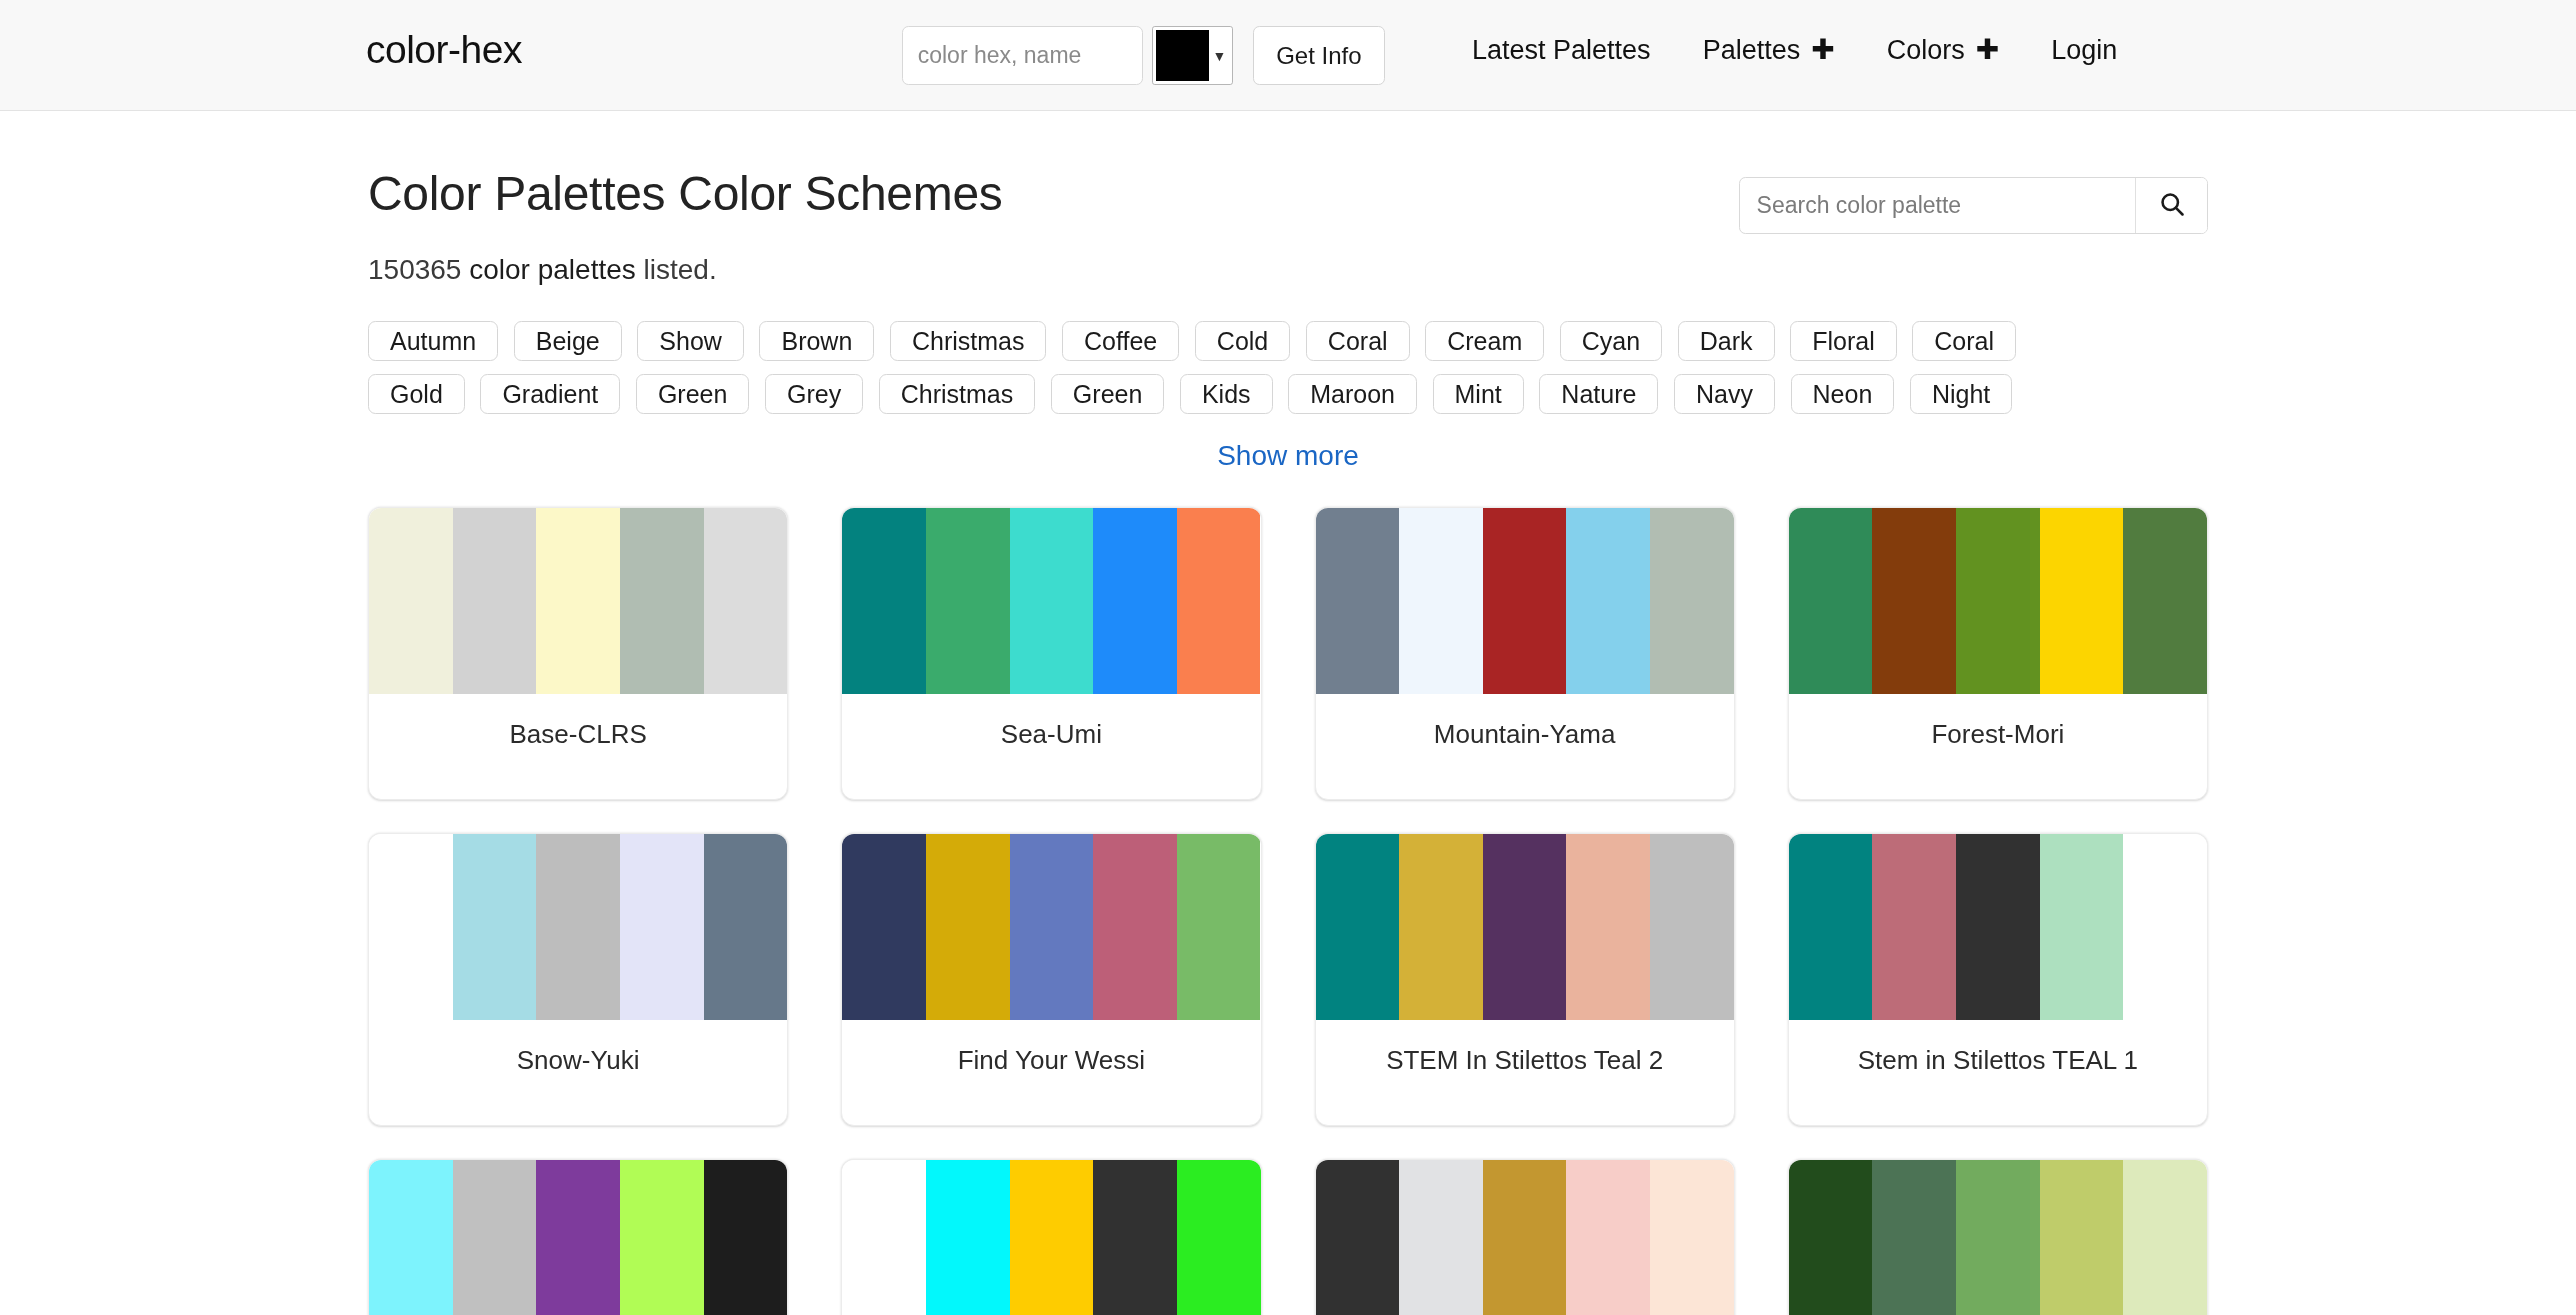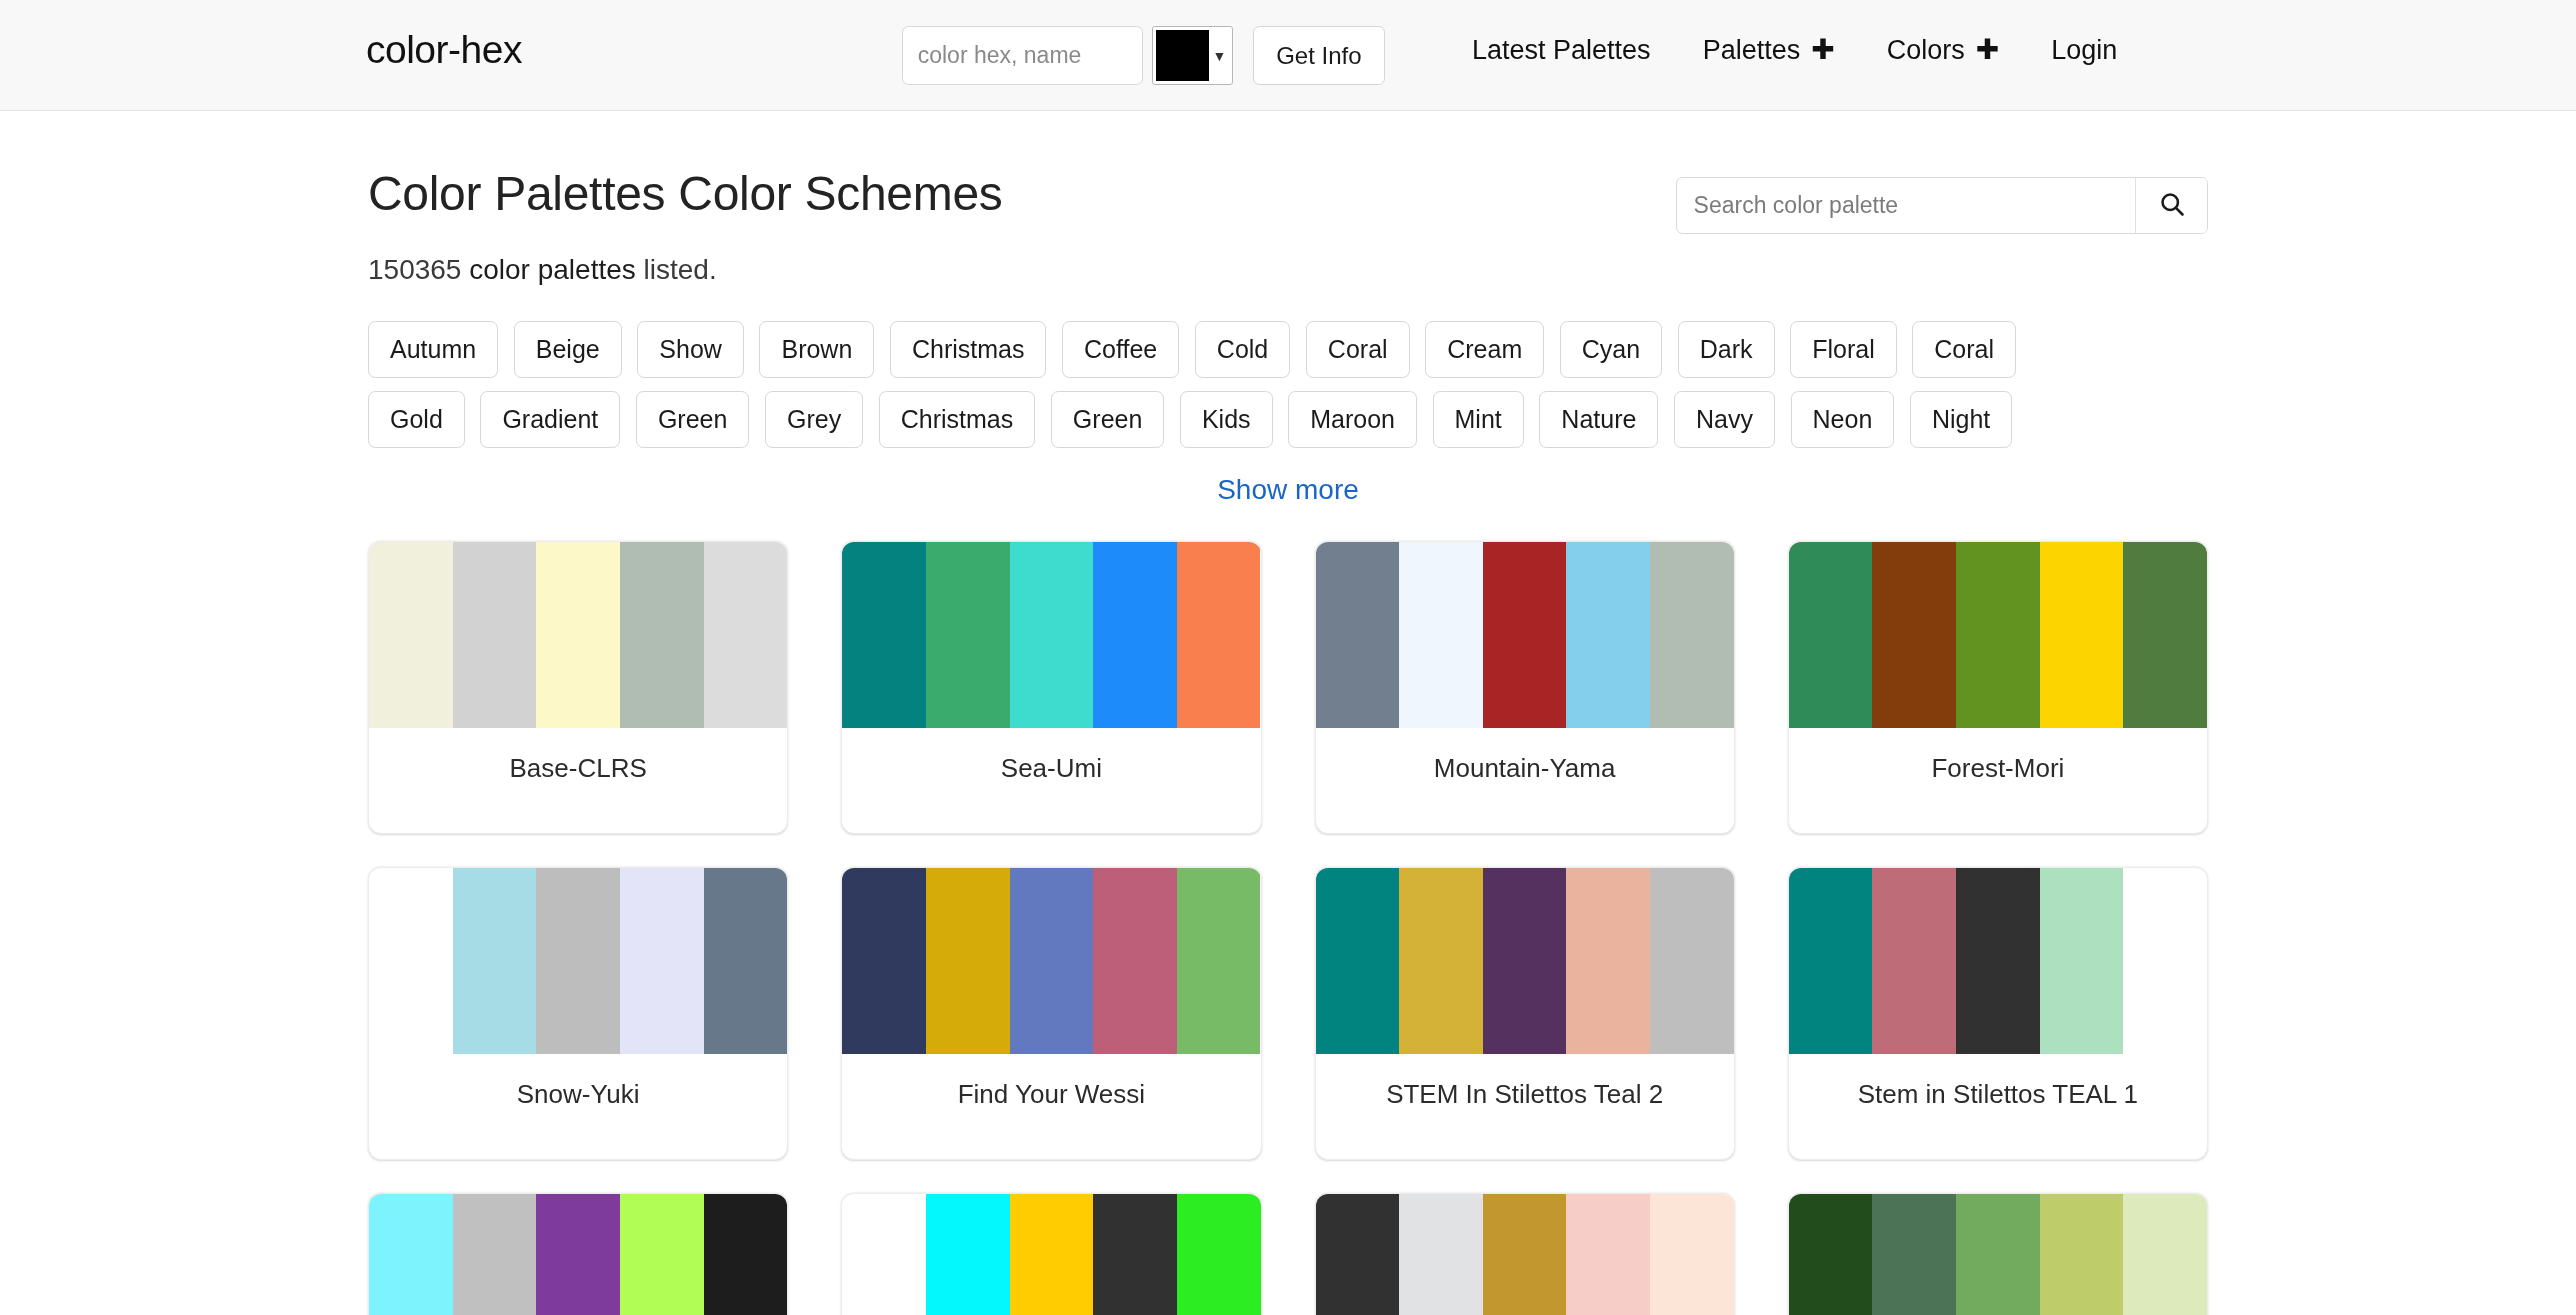--- a/index.html
+++ b/index.html
@@ -145,21 +145,21 @@
     font-weight: 400;
     color: #232323;
     margin: 0;
     line-height: 1.15;
     letter-spacing: -0.3px;
   }
   #palette-search {
     display: flex;
     align-items: stretch;
     height: 57px;
-    width: 532px;
+    width: 469px;
     border: 0.9px solid #d9d9d9;
     border-radius: 6.4px;
     background: #fff;
     overflow: hidden;
     margin-top: 11px;
   }
   #palette-search input {
     flex: 1 1 auto;
     border: none;
     outline: none;
@@ -194,21 +194,21 @@
     display: flex;
     flex-direction: column;
     gap: 13px;
   }
   .tag-row {
     display: flex;
     gap: 15.6px;
     flex-wrap: nowrap;
   }
   .tag-chip {
-    height: 57px;
+    height: 40px;
     padding: 0 21px;
     border: 0.9px solid #d6d6d6;
     border-radius: 7.4px;
     background: #ffffff;
     font-size: 25px;
     color: #1b1b1b;
     font-family: "Liberation Sans", sans-serif;
     display: flex;
     align-items: center;
     justify-content: center;

